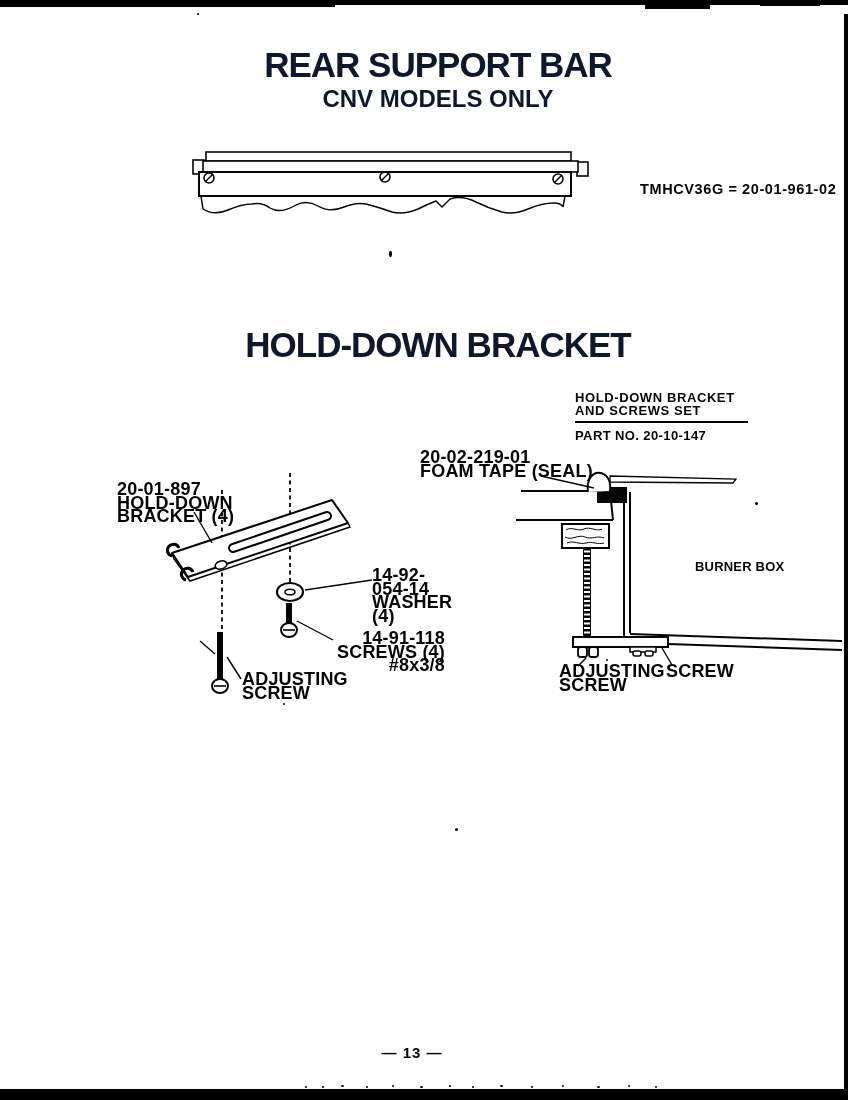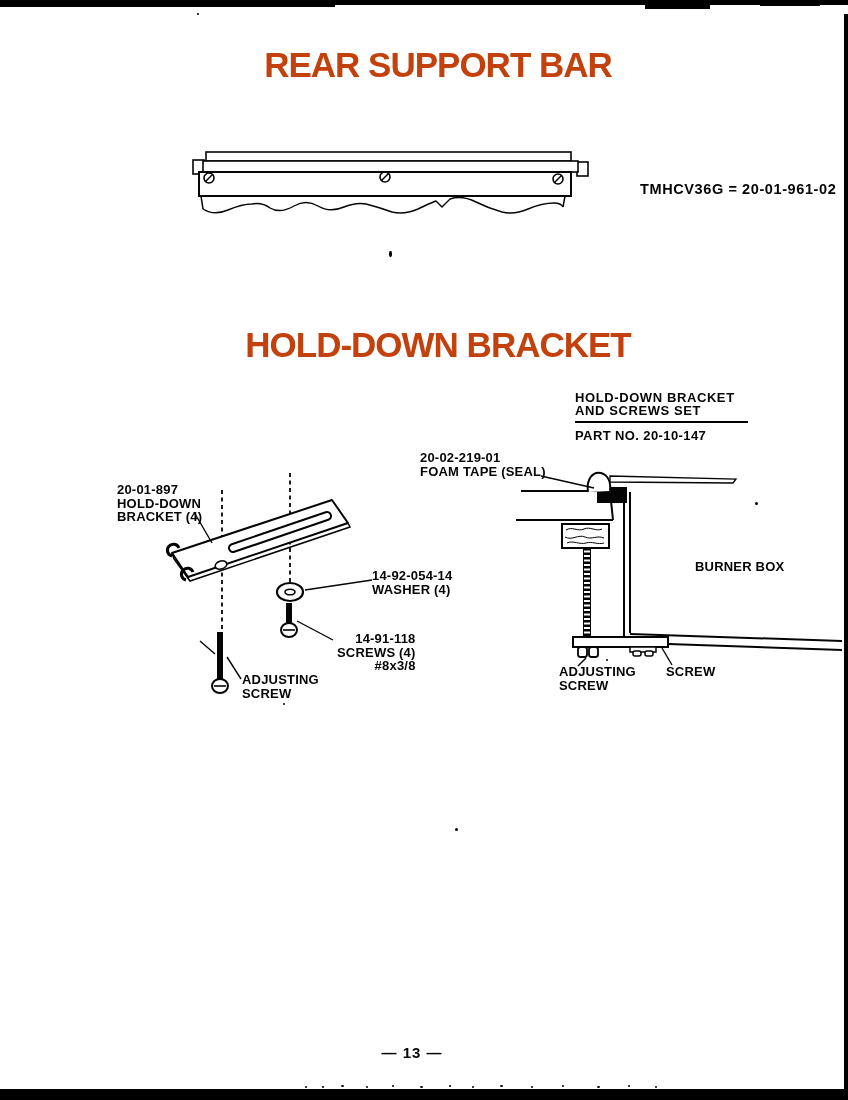--- a/index.html
+++ b/index.html
@@ -3,27 +3,27 @@
 <meta charset="utf-8">
 <style>
   html,body{margin:0;padding:0;background:#888;}
   .page{
     position:relative;width:848px;height:1100px;margin:0 auto;
     background:#ffffff;overflow:hidden;
     font-family:"Liberation Sans",sans-serif;color:#050505;
   }
   .bar{position:absolute;background:#000;}
   .speck{position:absolute;background:#000;border-radius:50%;}
-  .ttl{position:absolute;font-weight:bold;text-align:center;color:#c2410c;}
+  .ttl{position:absolute;font-weight:bold;text-align:center;color:#0f172a;}
   .ttl-main{font-size:35px;letter-spacing:-1px;line-height:36px;}
   .ttl-sub{font-size:24px;letter-spacing:0px;line-height:25px;}
   .caption{position:absolute;font-weight:bold;font-size:15px;letter-spacing:0.2px;white-space:nowrap;}
   .partref{position:absolute;font-weight:bold;font-size:14.5px;letter-spacing:0.6px;white-space:nowrap;}
   .lbl{
-    position:absolute;font-weight:bold;font-size:13px;line-height:13.5px;
+    position:absolute;font-weight:bold;font-size:18px;line-height:13.5px;
     white-space:pre-line;letter-spacing:0.2px;z-index:3;
   }
   .lbl-center{}
   .kit{position:absolute;left:575px;top:392px;z-index:3;}
   .kit-head{
     font-weight:bold;font-size:13px;line-height:12.5px;letter-spacing:0.6px;
     border-bottom:2.5px solid #000;padding-bottom:4px;width:173px;white-space:pre-line;
   }
   .kit-part{font-weight:bold;font-size:13px;letter-spacing:0.4px;margin-top:5px;white-space:nowrap;}
   .pagenum{position:absolute;left:352px;top:1044px;width:120px;text-align:center;
@@ -36,20 +36,21 @@
 <div class="page">
 
   <div class="bar" style="left:0;top:0;width:848px;height:5px;"></div>
   <div class="bar" style="left:0;top:0;width:335px;height:7px;"></div>
   <div class="bar" style="left:645px;top:0;width:65px;height:9px;"></div>
   <div class="bar" style="left:760px;top:0;width:60px;height:6px;"></div>
   <div class="bar" style="left:844px;top:14px;width:4px;height:1086px;"></div>
   <div class="bar" style="left:0;top:1089px;width:848px;height:11px;"></div>
 
   <div class="ttl ttl-main" style="left:28px;top:47px;width:820px;">REAR SUPPORT BAR</div>
+  <div class="ttl ttl-sub" style="left:28px;top:86px;width:820px;">CNV MODELS ONLY</div>
   <div class="partref" style="left:640px;top:181px;text-align:right;">TMHCV36G = 20-01-961-02</div>
   <div class="ttl ttl-main" style="left:28px;top:327px;width:820px;">HOLD-DOWN BRACKET</div>
 
   <div class="kit">
     <div class="kit-head">HOLD-DOWN BRACKET
 AND SCREWS SET</div>
     <div class="kit-part">PART NO. 20-10-147</div>
   </div>
 
   <div class="lbl" style="left:420px;top:451px;">20-02-219-01

